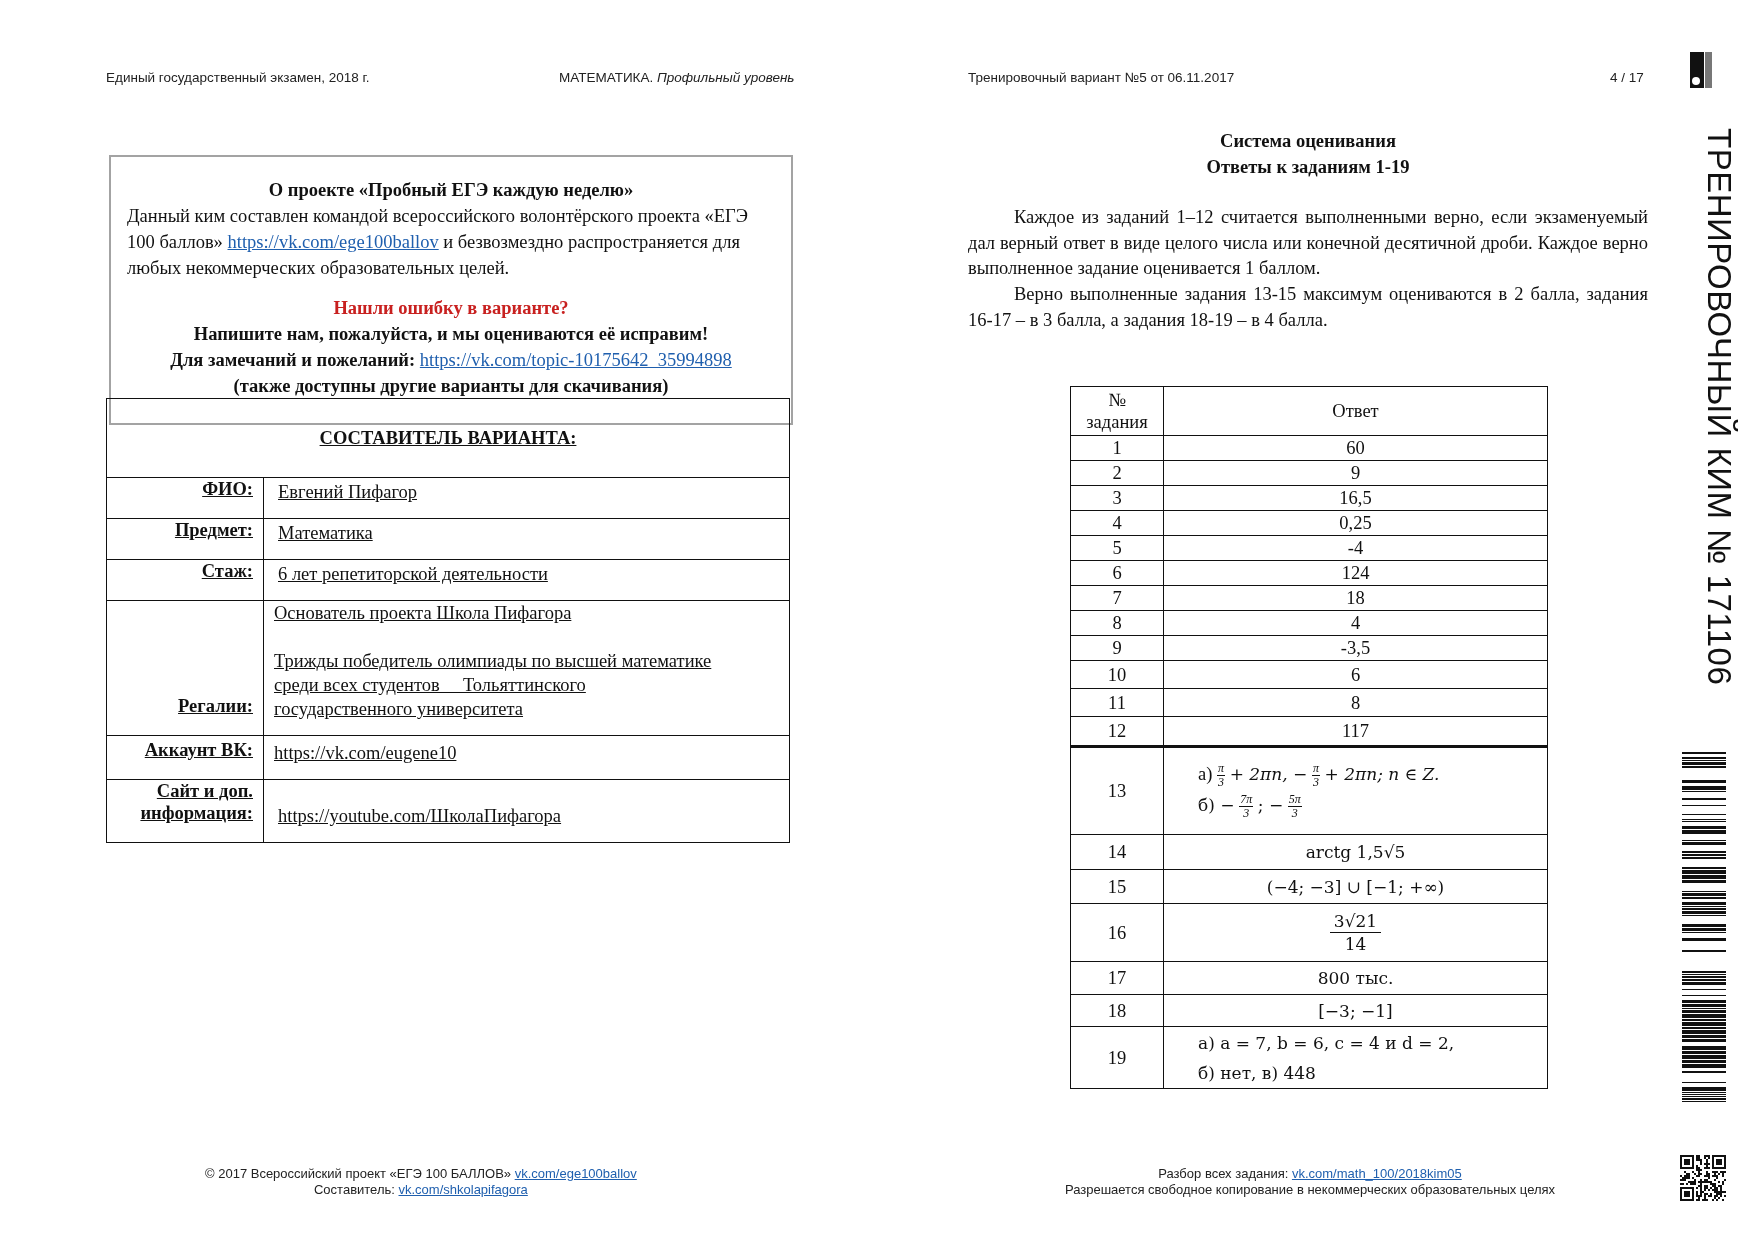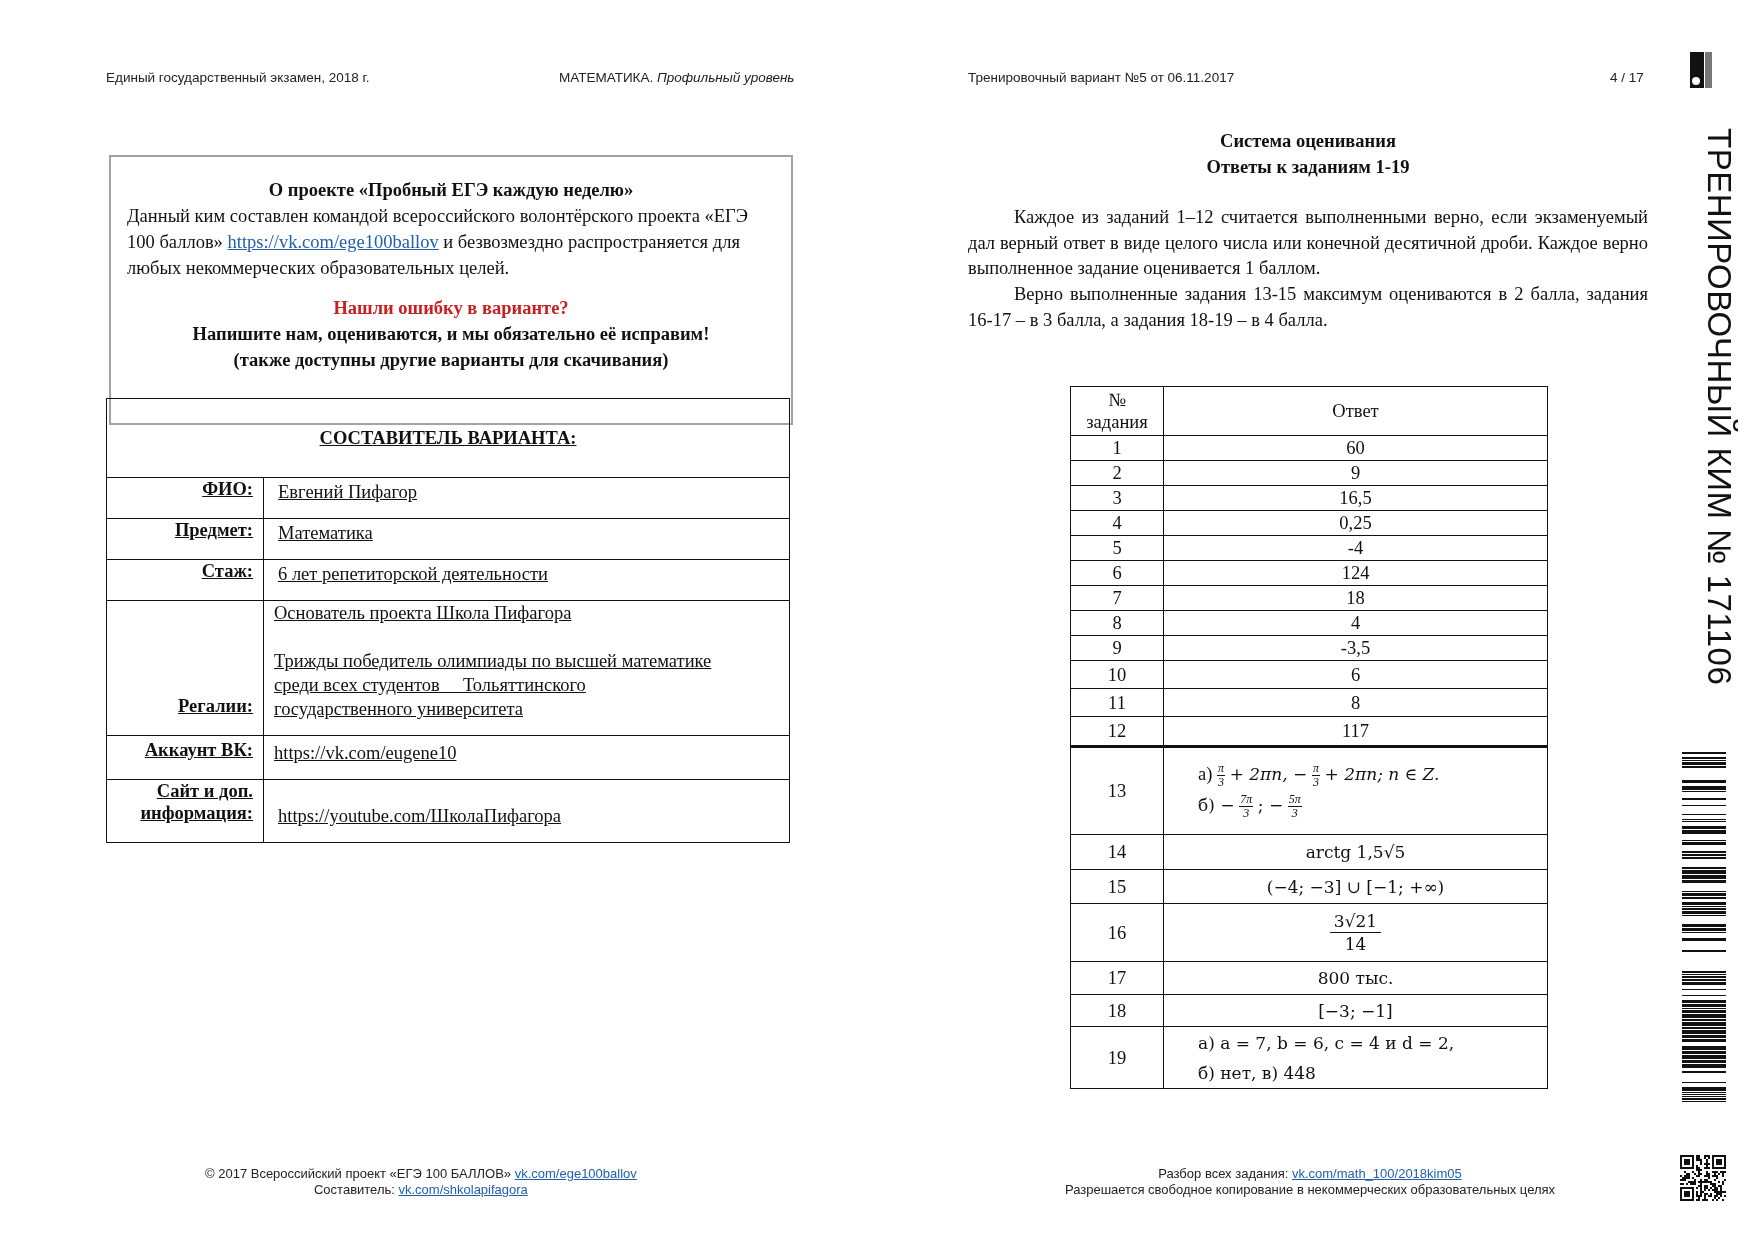--- a/index.html
+++ b/index.html
@@ -62,21 +62,25 @@
 <div class="hdr" style="left:1610px;">4 / 17</div>
 
 <div id="about-box">
   <div class="title">О проекте «Пробный ЕГЭ каждую неделю»</div>
   <div class="body">
     <span>Данный ким составлен командой всероссийского волонтёрского проекта «ЕГЭ 100 баллов»</span>
     <a class="lnk">https://vk.com/ege100ballov</a>
     <span>и безвозмездно распространяется для любых некоммерческих образовательных целей.</span>
   </div>
   <div class="err">Нашли ошибку в варианте?</div>
-  <div class="b">Напишите нам, оцениваются, и мы обязательно её исправим!</div>
+  <div class="b">Напишите нам, пожалуйста, и мы оцениваются её исправим!</div>
+  <div class="b">
+    <span>Для замечаний и пожеланий:</span>
+    <a class="lnk" style="font-weight:normal">https://vk.com/topic-10175642_35994898</a>
+  </div>
   <div class="b">(также доступны другие варианты для скачивания)</div>
 </div>
 
 <table id="author">
   <tbody>
       <tr class="head">
         <td colspan="2">СОСТАВИТЕЛЬ ВАРИАНТА:</td>
       </tr>
   <tr style="height:40px">
     <td class="lab">ФИО:</td>

